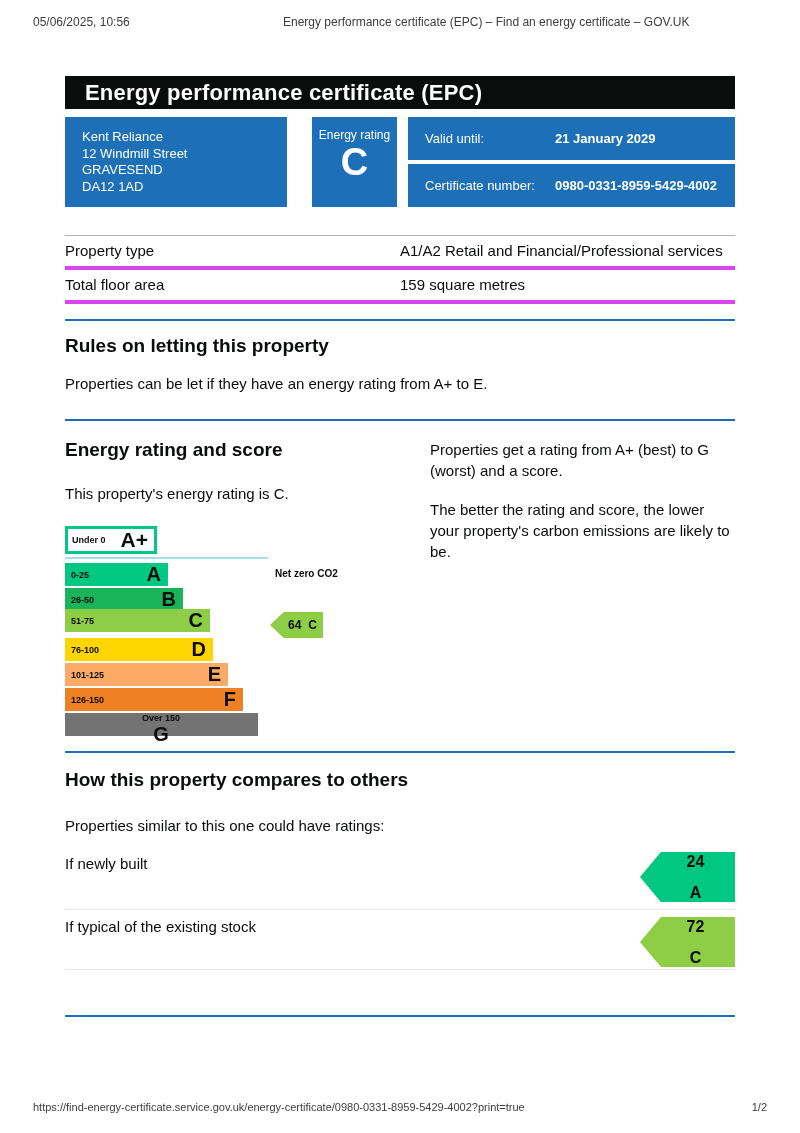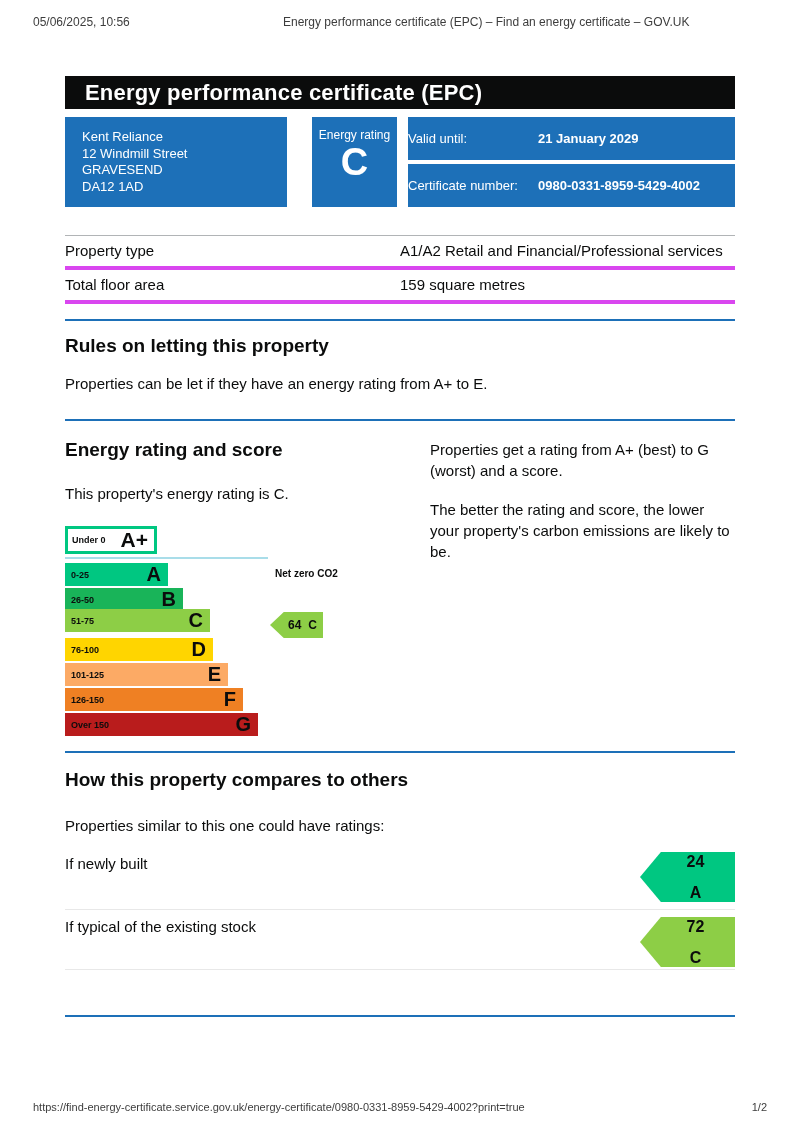--- a/index.html
+++ b/index.html
@@ -19,21 +19,21 @@
   .banner { background:#0b0c0c; height:33px; color:#fff; display:flex; align-items:center; padding-left:20px; }
   .banner h1 { font-size:22px; font-weight:bold; letter-spacing:0.2px; }
 
   .summary-row { display:flex; margin-top:8px; height:90px; }
   .blue-box { background:#1d70b8; color:#fff; }
   .address-box { width:222px; margin-right:25px; padding:12px 10px 0 17px; font-size:13px; line-height:16.5px; }
   .rating-box { width:85px; margin-right:11px; text-align:center; padding-top:11px; }
   .rating-label { font-size:12px; }
   .rating-letter { font-size:38px; font-weight:bold; line-height:40px; }
   .cert-box { flex:1; display:flex; flex-direction:column; background:#fff; }
-  .cert-row { flex:1; display:flex; align-items:center; font-size:13px; }
+  .cert-row { flex:1; display:flex; align-items:center; padding-left:17px; font-size:13px; }
   .cert-row + .cert-row { margin-top:4px; }
   .cert-label { width:130px; }
   .cert-value { font-weight:bold; }
 
   .props-table { width:100%; margin-top:28px; border-collapse:collapse; font-size:15px; }
   .props-table td { border-bottom:4px solid #d946ef; padding:6px 0 7px; }
   .props-table tr:first-child td { border-top:1px solid #b1b4b6; }
   .props-table td:first-child { width:50%; }
 
   hr.rule { border:0; height:2px; background:#1d70b8; }
@@ -177,21 +177,21 @@
             <span class="letter">D</span>
           </div>
           <div class="band" id="band-e" style="background-color: rgb(252, 170, 101);">
             <span class="range">101-125</span>
             <span class="letter">E</span>
           </div>
           <div class="band" id="band-f" style="background-color: rgb(239, 128, 35);">
             <span class="range">126-150</span>
             <span class="letter">F</span>
           </div>
-          <div class="band" id="band-g" style="background-color: #b91c1c;">
+          <div class="band" id="band-g" style="background-color: #737373; flex-direction: column;">
             <span class="range">Over 150</span>
             <span class="letter">G</span>
           </div>
 
           <div class="score-arrow" style="background-color: rgb(141, 206, 70);">
             <span>64</span>
             <span>C</span>
           </div>
         </div>
       </div>

